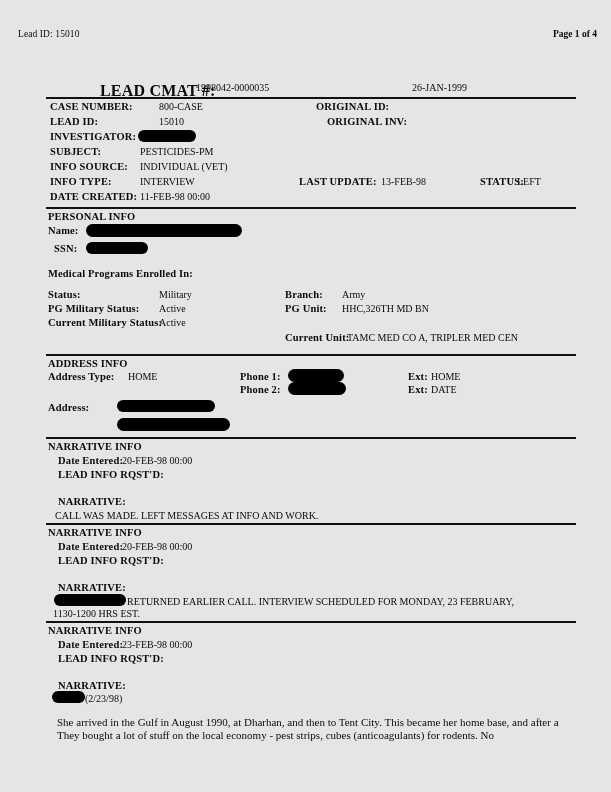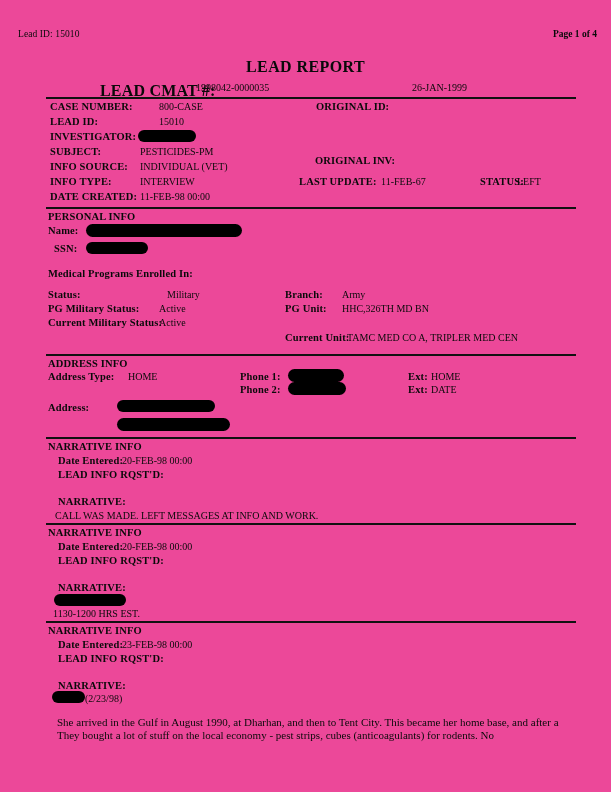--- a/index.html
+++ b/index.html
@@ -10,21 +10,21 @@
   }
   body {
     font-family: "Liberation Serif", "DejaVu Serif", serif;
     color: #0a0a0a;
     -webkit-font-smoothing: none;
   }
   #page {
     position: relative;
     width: 611px;
     height: 792px;
-    background: #ec4899;
+    background: #e5e5e5;
     overflow: hidden;
   }
 
   
   .abs { position: absolute; white-space: nowrap; }
 
   
   #runhead-left  { left: 18px;  top: 29px;  font-size: 9.5px; letter-spacing: 0.1px; }
   #runhead-right { right: 14px; top: 29px;  font-size: 9.5px; font-weight: bold; }
   #runhead-right .pg-word { font-weight: bold; }
@@ -87,71 +87,70 @@
     <span>15010</span>
   </div>
 
   <div class="abs" id="runhead-right">
     <span class="pg-word">Page</span>
     <span>1</span>
     <span>of</span>
     <span>4</span>
   </div>
 
-  <div class="abs" id="doc-title">LEAD REPORT</div>
 
   <div class="abs" id="cmat-label">LEAD CMAT #:</div>
   <div class="abs" id="cmat-value">1998042-0000035</div>
   <div class="abs" id="cmat-date">26-JAN-1999</div>
 
   <div class="rule" style="top:97px;"></div>
 
   <div class="abs flabel" style="left:50px;  top:101px;">CASE NUMBER:</div>
   <div class="abs fval" style="left:159px; top:101px;">800-CASE</div>
   <div class="abs flabel" style="left:316px; top:101px;">ORIGINAL ID:</div>
   <div class="abs fval" style="left:412px; top:101px;"></div>
 
   <div class="abs flabel" style="left:50px;  top:116px;">LEAD ID:</div>
   <div class="abs fval" style="left:159px; top:116px;">15010</div>
-  <div class="abs flabel" style="left:315px; top:116px;margin-top:39px;">ORIGINAL INV:</div>
+  <div class="abs flabel" style="left:327px; top:116px;">ORIGINAL INV:</div>
   <div class="abs fval" style="left:412px; top:116px;"></div>
 
   <div class="abs flabel" style="left:50px;  top:131px;">INVESTIGATOR:</div>
   <div class="redact" style="left:138px; top:130px; width:58px; height:12px;"></div>
 
   <div class="abs flabel" style="left:50px;  top:146px;">SUBJECT:</div>
   <div class="abs fval" style="left:140px; top:146px;">PESTICIDES-PM</div>
 
   <div class="abs flabel" style="left:50px;  top:161px;">INFO SOURCE:</div>
   <div class="abs fval" style="left:140px; top:161px;">INDIVIDUAL (VET)</div>
 
   <div class="abs flabel" style="left:50px;  top:176px;">INFO TYPE:</div>
   <div class="abs fval" style="left:140px; top:176px;">INTERVIEW</div>
   <div class="abs flabel" style="left:299px; top:176px;">LAST UPDATE:</div>
-  <div class="abs fval" style="left:381px; top:176px;">11-FEB-67</div>
+  <div class="abs fval" style="left:381px; top:176px;">13-FEB-98</div>
   <div class="abs flabel" style="left:480px; top:176px;">STATUS:</div>
   <div class="abs fval" style="left:517px; top:176px;">LEFT</div>
 
   <div class="abs flabel" style="left:50px;  top:191px;">DATE CREATED:</div>
   <div class="abs fval" style="left:140px; top:191px;">11-FEB-98 00:00</div>
 
   <div class="rule" style="top:207px;"></div>
 
   <div class="abs flabel" style="left:48px; top:211px;">PERSONAL INFO</div>
 
   <div class="abs flabel" style="left:48px; top:225px;">Name:</div>
   <div class="redact" style="left:86px; top:224px; width:156px; height:13px;"></div>
 
   <div class="abs flabel" style="left:54px; top:243px;">SSN:</div>
   <div class="redact" style="left:86px; top:242px; width:62px; height:12px;"></div>
 
   <div class="abs flabel" style="left:48px; top:268px;">Medical  Programs Enrolled In:</div>
 
   <div class="abs flabel" style="left:48px;  top:289px;">Status:</div>
-  <div class="abs fval" style="left:167px; top:289px;">Military</div>
+  <div class="abs fval" style="left:159px; top:289px;">Military</div>
   <div class="abs flabel" style="left:285px; top:289px;">Branch:</div>
   <div class="abs fval" style="left:342px; top:289px;">Army</div>
 
   <div class="abs flabel" style="left:48px;  top:303px;">PG Military Status:</div>
   <div class="abs fval" style="left:159px; top:303px;">Active</div>
   <div class="abs flabel" style="left:285px; top:303px;">PG Unit:</div>
   <div class="abs fval" style="left:342px; top:303px;">HHC,326TH MD BN</div>
 
   <div class="abs flabel" style="left:48px;  top:317px;">Current Military Status:</div>
   <div class="abs fval" style="left:159px; top:317px;">Active</div>
@@ -190,20 +189,21 @@
   <div class="abs fval" style="left:55px; top:510px;">CALL WAS MADE.  LEFT MESSAGES AT INFO AND WORK.</div>
 
   <div class="rule" style="top:523px;"></div>
 
   <div class="abs flabel" style="left:48px; top:527px;">NARRATIVE INFO</div>
   <div class="abs flabel" style="left:58px; top:541px;">Date Entered:</div>
   <div class="abs fval" style="left:122px; top:541px;">20-FEB-98 00:00</div>
   <div class="abs flabel" style="left:58px; top:555px;">LEAD INFO RQST'D:</div>
   <div class="abs flabel" style="left:58px; top:582px;">NARRATIVE:</div>
   <div class="redact" style="left:54px; top:594px; width:72px; height:12px;"></div>
+  <div class="abs fval" style="left:127px; top:596px;">RETURNED EARLIER CALL.  INTERVIEW SCHEDULED FOR MONDAY, 23 FEBRUARY,</div>
   <div class="abs fval" style="left:53px;  top:608px;">1130-1200 HRS EST.</div>
 
   <div class="rule" style="top:621px;"></div>
 
   <div class="abs flabel" style="left:48px; top:625px;">NARRATIVE INFO</div>
   <div class="abs flabel" style="left:58px; top:639px;">Date Entered:</div>
   <div class="abs fval" style="left:122px; top:639px;">23-FEB-98 00:00</div>
   <div class="abs flabel" style="left:58px; top:653px;">LEAD INFO RQST'D:</div>
   <div class="abs flabel" style="left:58px; top:680px;">NARRATIVE:</div>
   <div class="redact" style="left:52px; top:691px; width:33px; height:12px;"></div>

